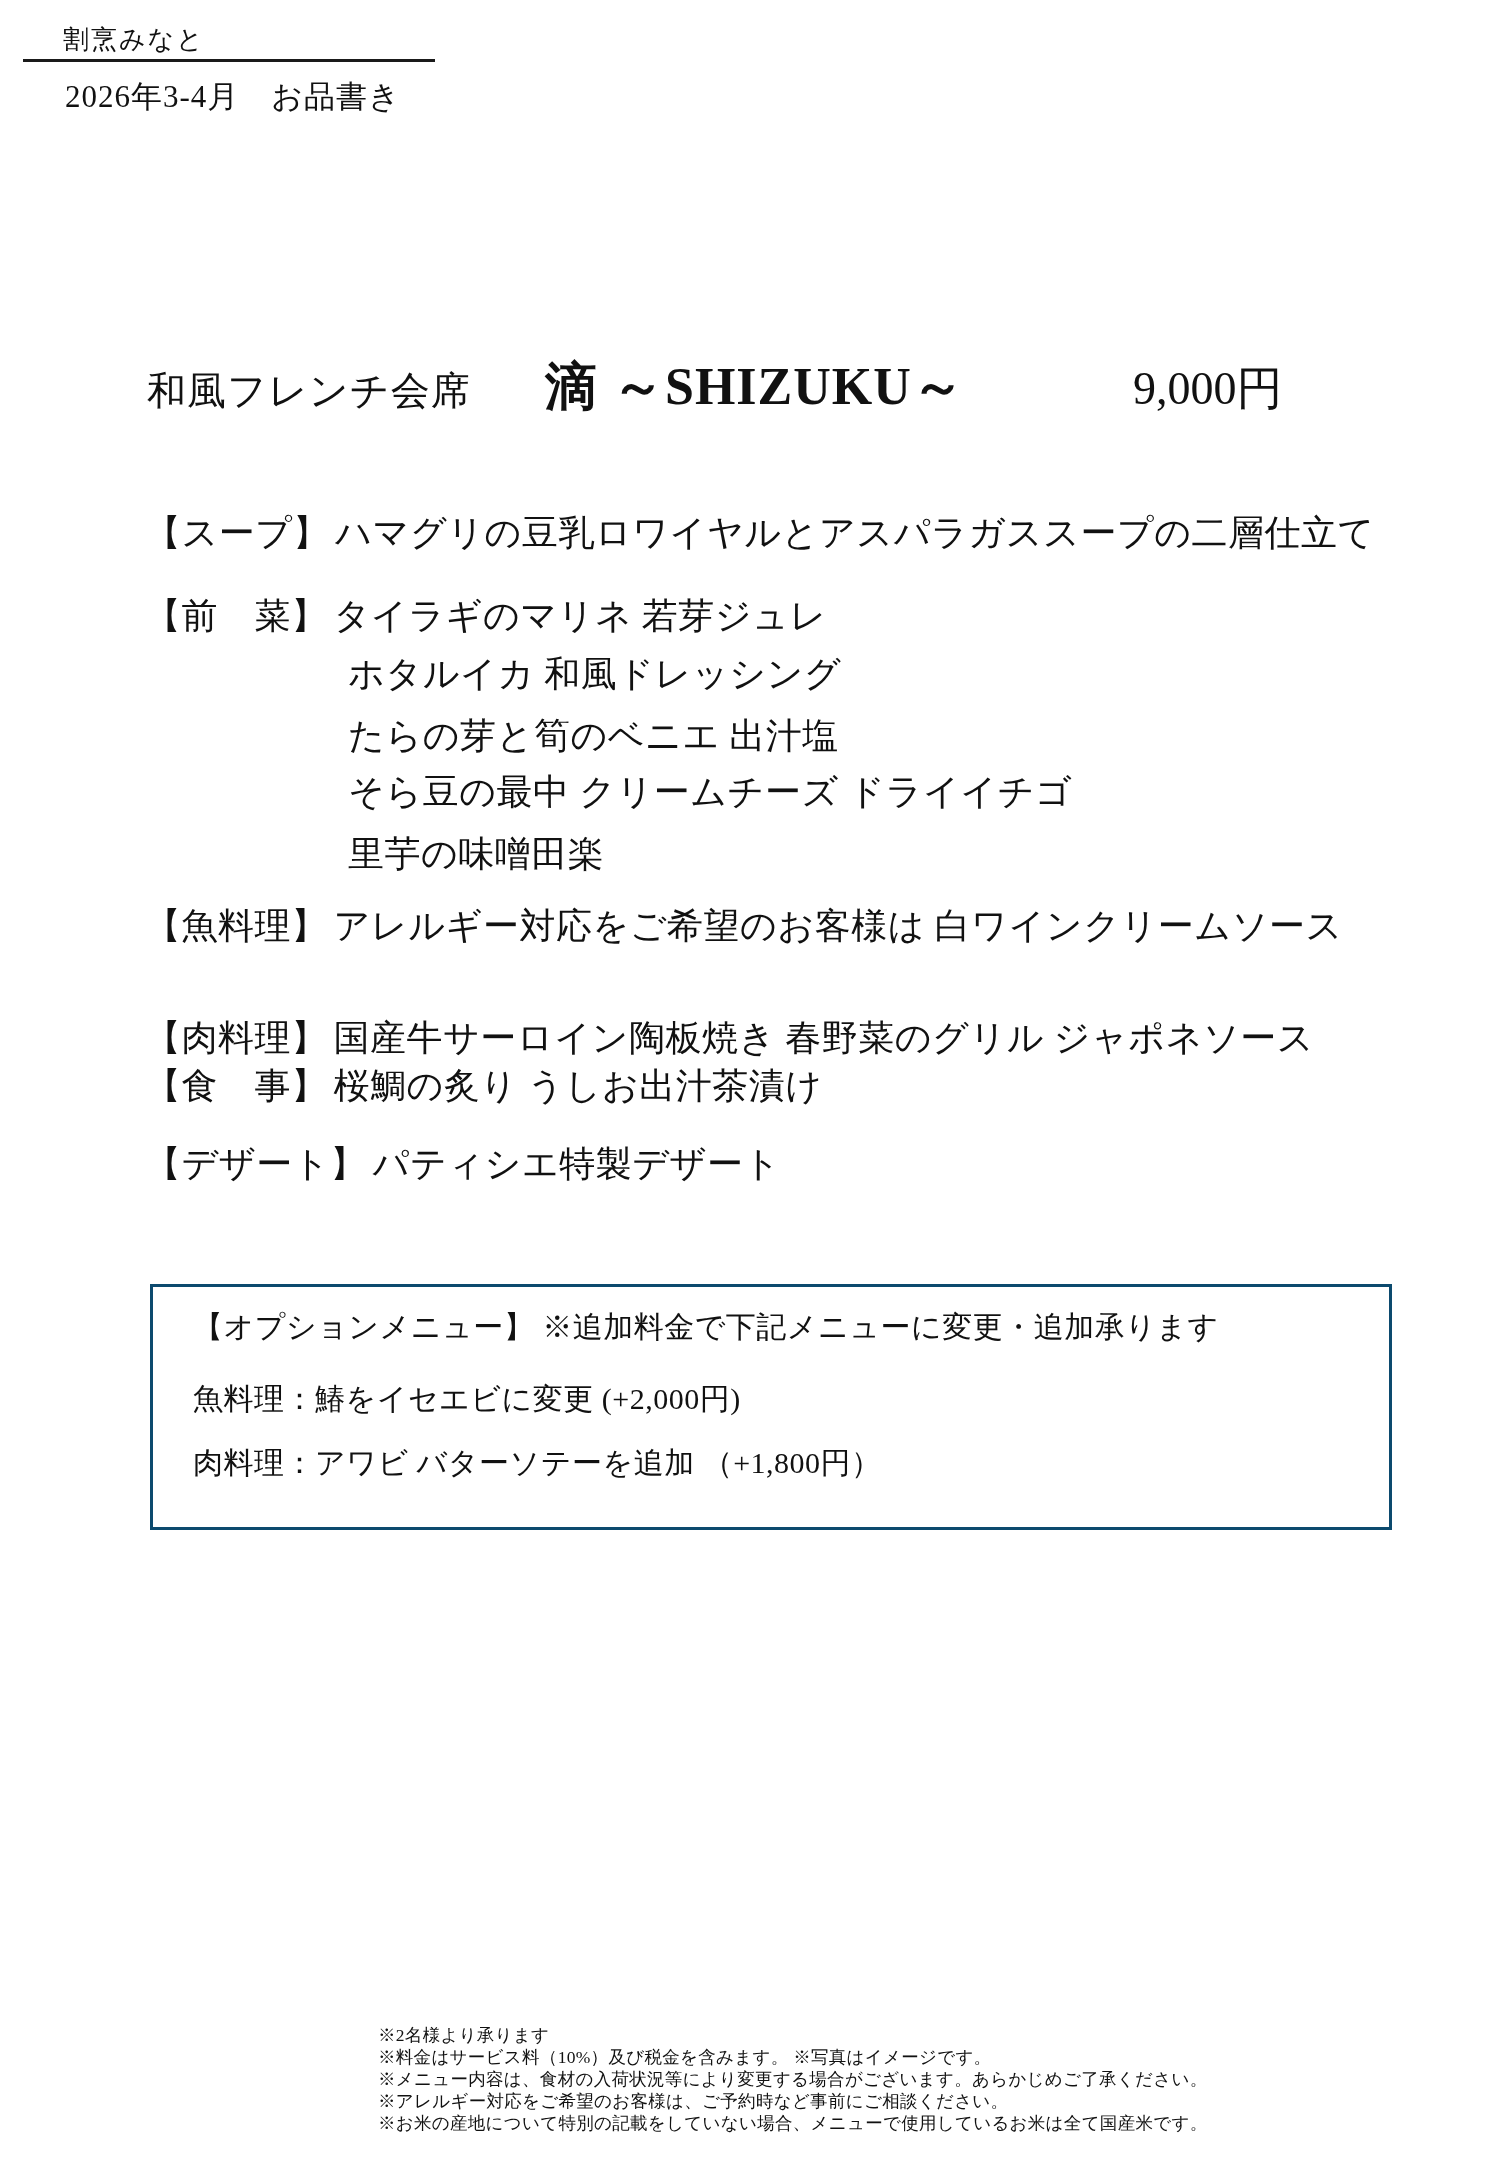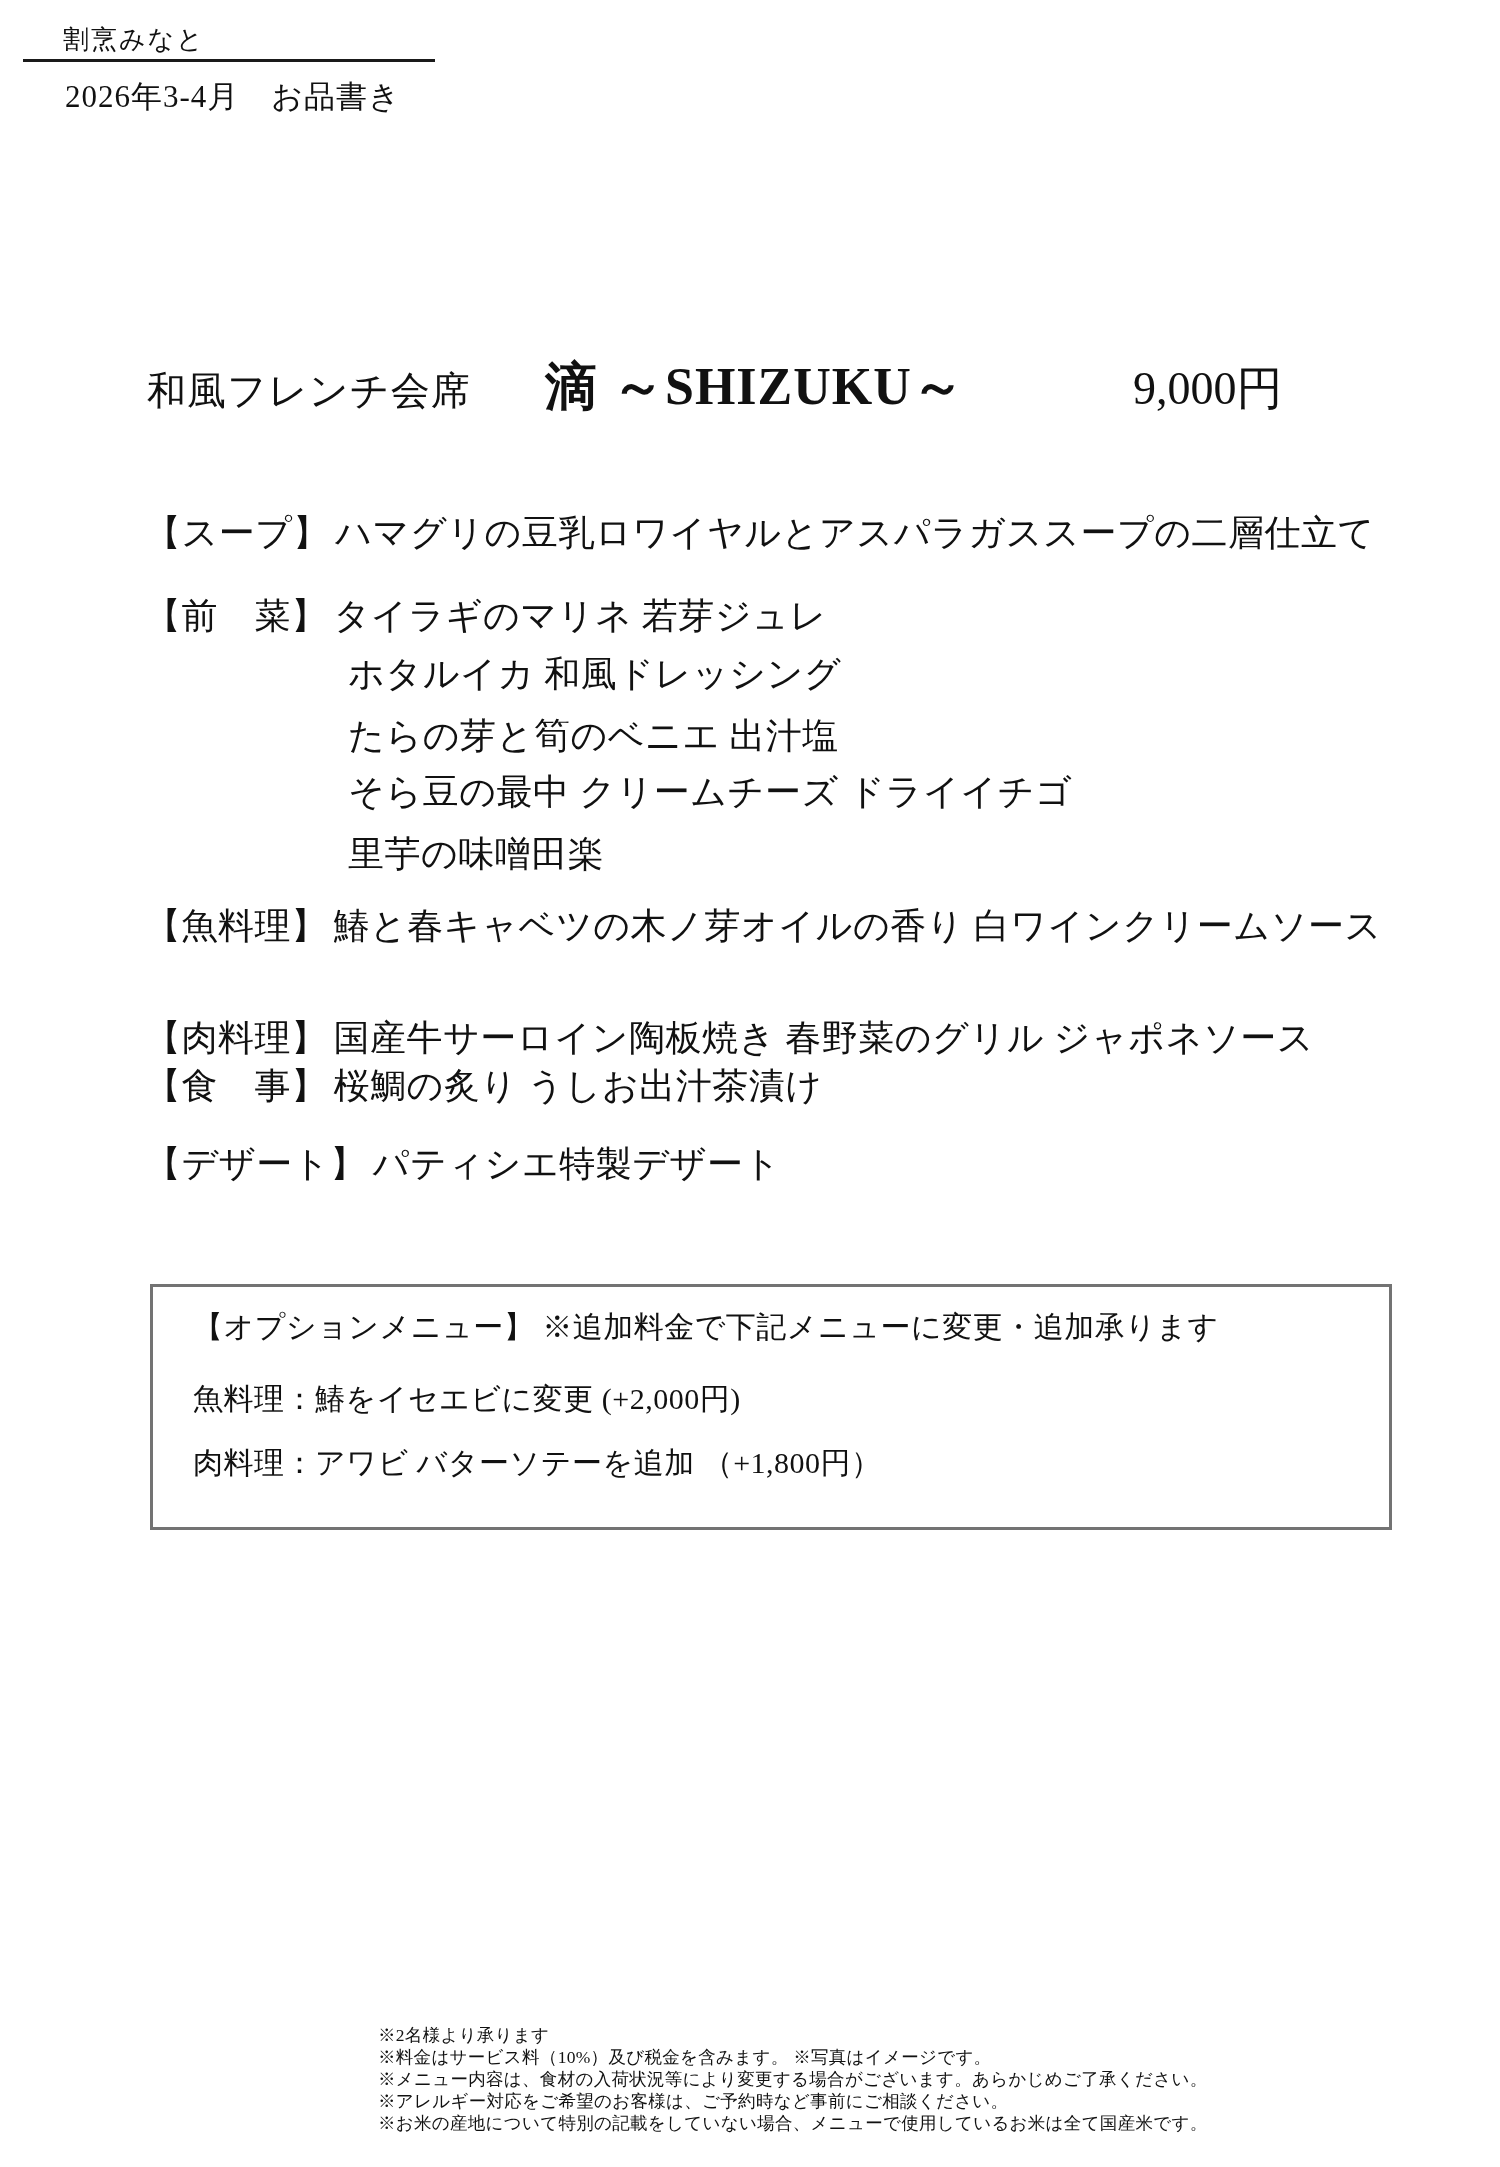--- a/index.html
+++ b/index.html
@@ -14,21 +14,21 @@
   .header-rule{left:0;top:59px;width:412px;height:3px;background:#1a1a1a;}
   .issue-title{left:42px;top:76px;font-size:31px;letter-spacing:1px;}
   
   .course-type{left:124px;top:364px;font-size:39px;letter-spacing:1px;}
   .course-name{left:522px;top:352px;font-size:52px;font-weight:bold;letter-spacing:1px;}
   .course-price{left:1110px;top:358px;font-size:46px;}
   
   .menu-line{font-size:36px;letter-spacing:0.5px;}
   .menu-line .mlabel{margin-right:6px;}
   
-  .option-box{left:127px;top:1284px;width:1242px;height:246px;border:3px solid #737373;box-sizing:border-box;}
+  .option-box{left:127px;top:1284px;width:1242px;height:246px;border:3px solid #0c4a6e;box-sizing:border-box;}
   .opt-line{font-size:30px;letter-spacing:0.5px;}
   
   .notes{left:355px;top:2024px;font-size:17.5px;line-height:22px;letter-spacing:0.3px;}
   .notes div{white-space:nowrap;}
 </style>
 </head>
 <body>
 
 <div class="abs shop-name">割烹みなと</div>
 <div class="abs header-rule"></div>
@@ -44,21 +44,21 @@
 
 <div class="abs menu-line" style="left:122px;top:592px">
   <span class="mlabel">【前　菜】</span><span>タイラギのマリネ 若芽ジュレ</span>
 </div>
 <div class="abs menu-line" style="left:325px;top:650px">ホタルイカ 和風ドレッシング</div>
 <div class="abs menu-line" style="left:325px;top:712px">たらの芽と筍のベニエ 出汁塩</div>
 <div class="abs menu-line" style="left:325px;top:768px">そら豆の最中 クリームチーズ ドライイチゴ</div>
 <div class="abs menu-line" style="left:325px;top:830px">里芋の味噌田楽</div>
 
 <div class="abs menu-line" style="left:122px;top:902px">
-  <span class="mlabel">【魚料理】</span><span>鰆と春キャベツの木ノ芽オイルの香り 白ワインクリームソース</span>
+  <span class="mlabel">【魚料理】</span><span>アレルギー対応をご希望のお客様は 白ワインクリームソース</span>
 </div>
 
 <div class="abs menu-line" style="left:122px;top:1014px">
   <span class="mlabel">【肉料理】</span><span>国産牛サーロイン陶板焼き 春野菜のグリル ジャポネソース</span>
 </div>
 
 <div class="abs menu-line" style="left:122px;top:1062px">
   <span class="mlabel">【食　事】</span><span>桜鯛の炙り うしお出汁茶漬け</span>
 </div>
 

